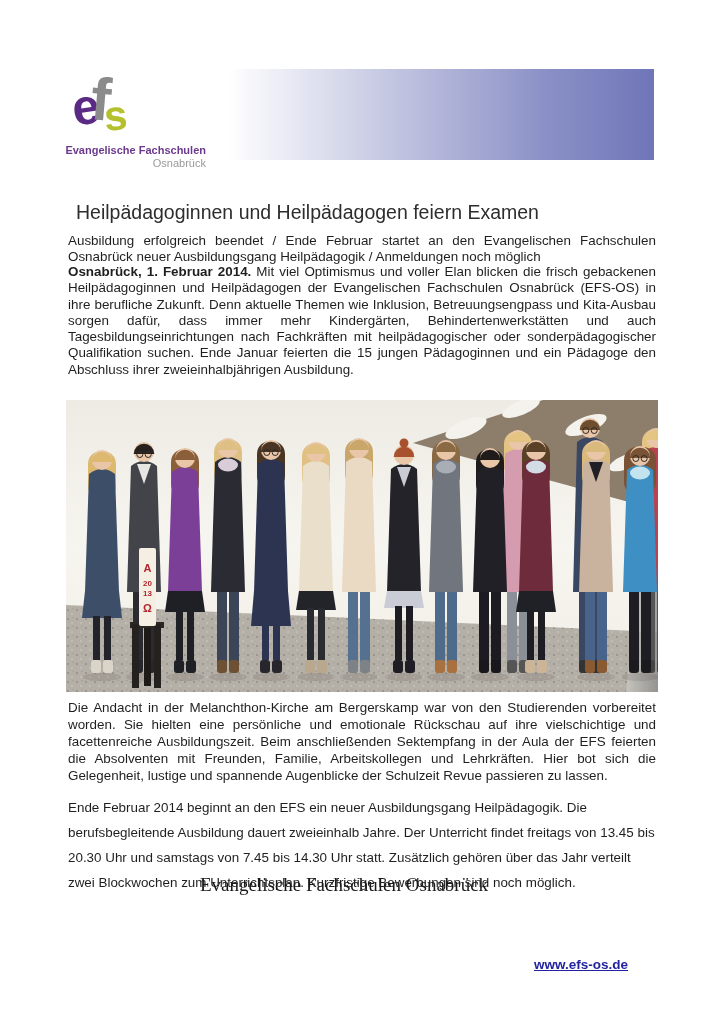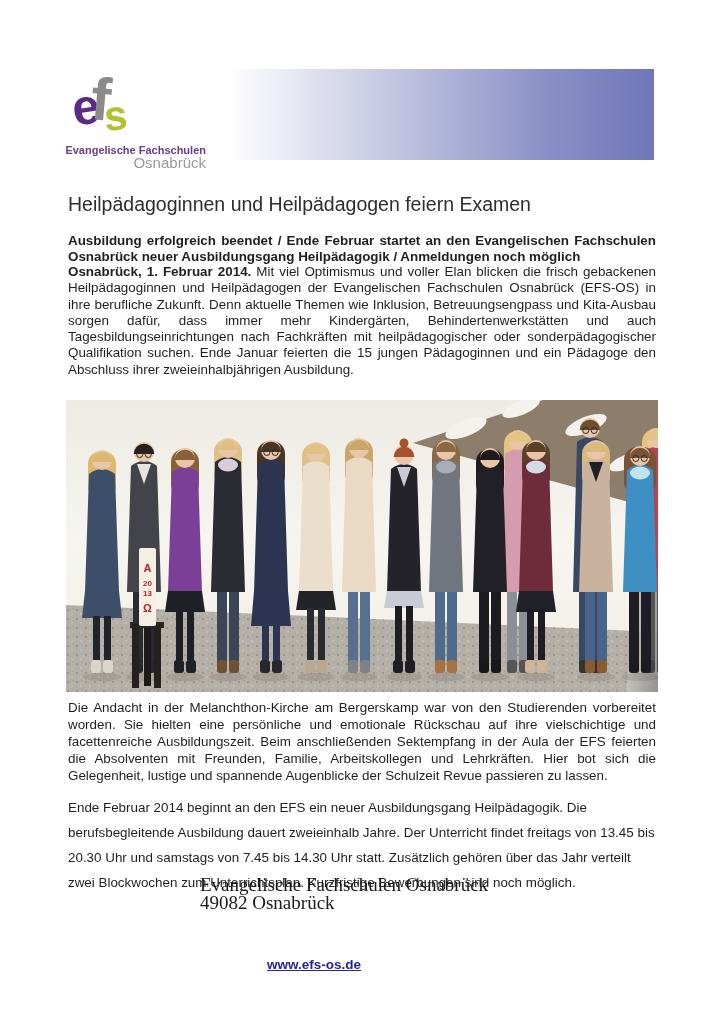--- a/index.html
+++ b/index.html
@@ -9,57 +9,57 @@
   
   .banner{position:absolute;left:228px;top:69px;width:426px;height:91px;
           background:linear-gradient(to right,#ffffff 0%,#b9bcdc 45%,#8a90c6 75%,#6f76b8 100%);}
   .logo-letters{position:absolute;left:72px;top:74px;font-weight:bold;line-height:1;}
   .logo-letters span{display:inline-block;}
   .l-e{font-size:50px;color:#5b2a84;transform:rotate(-8deg);}
   .l-f{font-size:60px;color:#8b8b8b;margin-left:-9px;position:relative;top:-4px;transform:rotate(5deg);}
   .l-s{font-size:42px;color:#b5c02e;margin-left:-7px;position:relative;top:6px;transform:rotate(-4deg);}
   .logo-caption{position:absolute;left:58px;top:144px;width:148px;text-align:right;line-height:12.5px;}
   .logo-caption .c1{font-size:11px;font-weight:bold;color:#6b3a8e;}
-  .logo-caption .c2{font-size:15px;color:#9a9a9a;}
+  .logo-caption .c2{font-size:11px;color:#9a9a9a;}
 
   
   .title{position:absolute;left:68px;top:193px;width:588px;font-size:19.5px;color:#2d2d2d;}
-  .subtitle{position:absolute;left:68px;top:233px;width:588px;font-size:13.4px;font-weight:bold;
+  .subtitle{position:absolute;left:68px;top:233px;width:588px;font-size:13.4px;font-weight:normal;
             line-height:16.2px;text-align:justify;}
   .para{position:absolute;left:68px;width:588px;font-size:13.4px;line-height:16.3px;text-align:justify;}
   .p1{top:264px;}
   .p2{top:699px;line-height:17px;}
   .p3{top:795px;line-height:25px;text-align:left;}
   .lead{font-weight:bold;}
 
   
   .photo{position:absolute;left:66px;top:400px;width:592px;height:292px;}
   .photo svg{display:block;width:592px;height:292px;}
 
   
   .address{position:absolute;left:200px;top:876px;font-family:"Liberation Serif", serif;
            font-size:19px;line-height:17.6px;color:#1a1a1a;}
-  .linkwrap{position:absolute;left:0;top:955px;width:628px;text-align:center;}
+  .linkwrap{position:absolute;left:0;top:955px;width:628px;text-align:right;}
   .weblink{font-size:13.5px;font-weight:bold;color:#2323a0;text-decoration:underline;cursor:pointer;}
 </style>
 </head>
 <body>
 
 <div class="page">
 
   <div class="banner"></div>
   <div class="logo-letters">
     <span class="l-e">e</span><span class="l-f">f</span><span class="l-s">s</span>
   </div>
   <div class="logo-caption">
     <div class="c1">Evangelische Fachschulen</div>
     <div class="c2">Osnabrück</div>
   </div>
 
-  <h1 class="title" style="margin:0;font-weight:normal;">Heilpädagoginnen und Heilpädagogen feiern Examen</h1>
+  <h1 class="title" style="margin:8px;font-weight:normal;">Heilpädagoginnen und Heilpädagogen feiern Examen</h1>
 
   <div class="subtitle">Ausbildung erfolgreich beendet / Ende Februar startet an den Evangelischen Fachschulen Osnabrück neuer Ausbildungsgang Heilpädagogik / Anmeldungen noch möglich</div>
 
   <p class="para p1" style="margin:0;"><span class="lead">Osnabrück, 1. Februar 2014.</span><span> Mit viel Optimismus und voller Elan blicken die frisch gebackenen Heilpädagoginnen und Heilpädagogen der Evangelischen Fachschulen Osnabrück (EFS-OS) in ihre berufliche Zukunft. Denn aktuelle Themen wie Inklusion, Betreuungsengpass und Kita-Ausbau sorgen dafür, dass immer mehr Kindergärten, Behindertenwerkstätten und auch Tagesbildungseinrichtungen nach Fachkräften mit heilpädagogischer oder sonderpädagogischer Qualifikation suchen. Ende Januar feierten die 15 jungen Pädagoginnen und ein Pädagoge den Abschluss ihrer zweieinhalbjährigen Ausbildung.</span></p>
 
   <div class="photo">
     <svg viewBox="0 0 592 292" xmlns="http://www.w3.org/2000/svg">
       <defs>
         <linearGradient id="wallg" x1="0" y1="0" x2="0" y2="1">
           <stop offset="0" stop-color="#edebe4"></stop>
@@ -303,20 +303,19 @@
       </g>
     </svg>
   </div>
 
   <p class="para p2" style="margin:0;">Die Andacht in der Melanchthon-Kirche am Bergerskamp war von den Studierenden vorbereitet worden. Sie hielten eine persönliche und emotionale Rückschau auf ihre vielschichtige und facettenreiche Ausbildungszeit. Beim anschließenden Sektempfang in der Aula der EFS feierten die Absolventen mit Freunden, Familie, Arbeitskollegen und Lehrkräften. Hier bot sich die Gelegenheit, lustige und spannende Augenblicke der Schulzeit Revue passieren zu lassen.</p>
 
   <p class="para p3" style="margin:0;">Ende Februar 2014 beginnt an den EFS ein neuer Ausbildungsgang Heilpädagogik. Die berufsbegleitende Ausbildung dauert zweieinhalb Jahre. Der Unterricht findet freitags von 13.45 bis 20.30 Uhr und samstags von 7.45 bis 14.30 Uhr statt. Zusätzlich gehören über das Jahr verteilt zwei Blockwochen zum Unterrichtsplan. Kurzfristige Bewerbungen sind noch möglich.</p>
 
   <div class="address">
     <div>Evangelische Fachschulen Osnabrück</div>
-    <div>49082 Osnabrück</div>
   </div>
 
   <div class="linkwrap">
     <a class="weblink">www.efs-os.de</a>
   </div>
 
 </div>
 
 </body></html>

